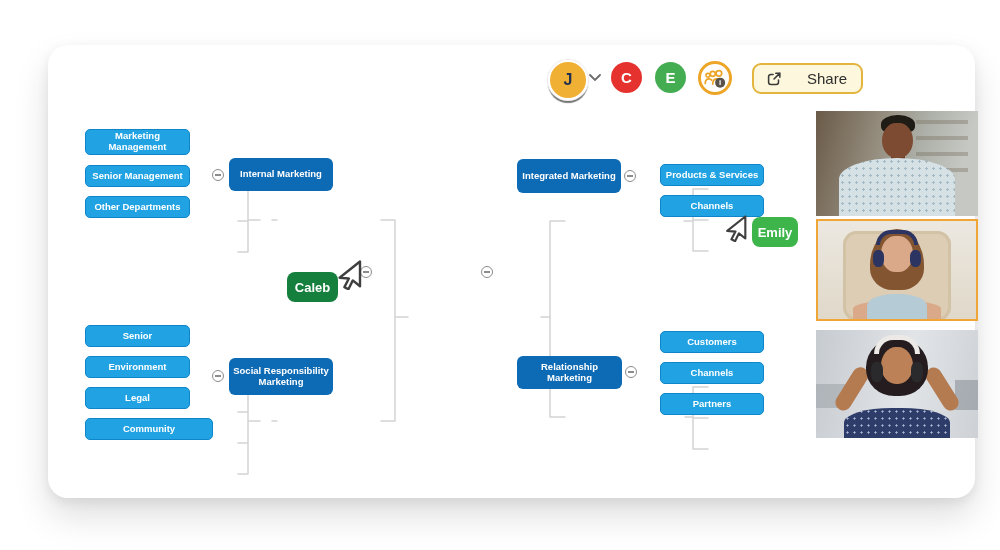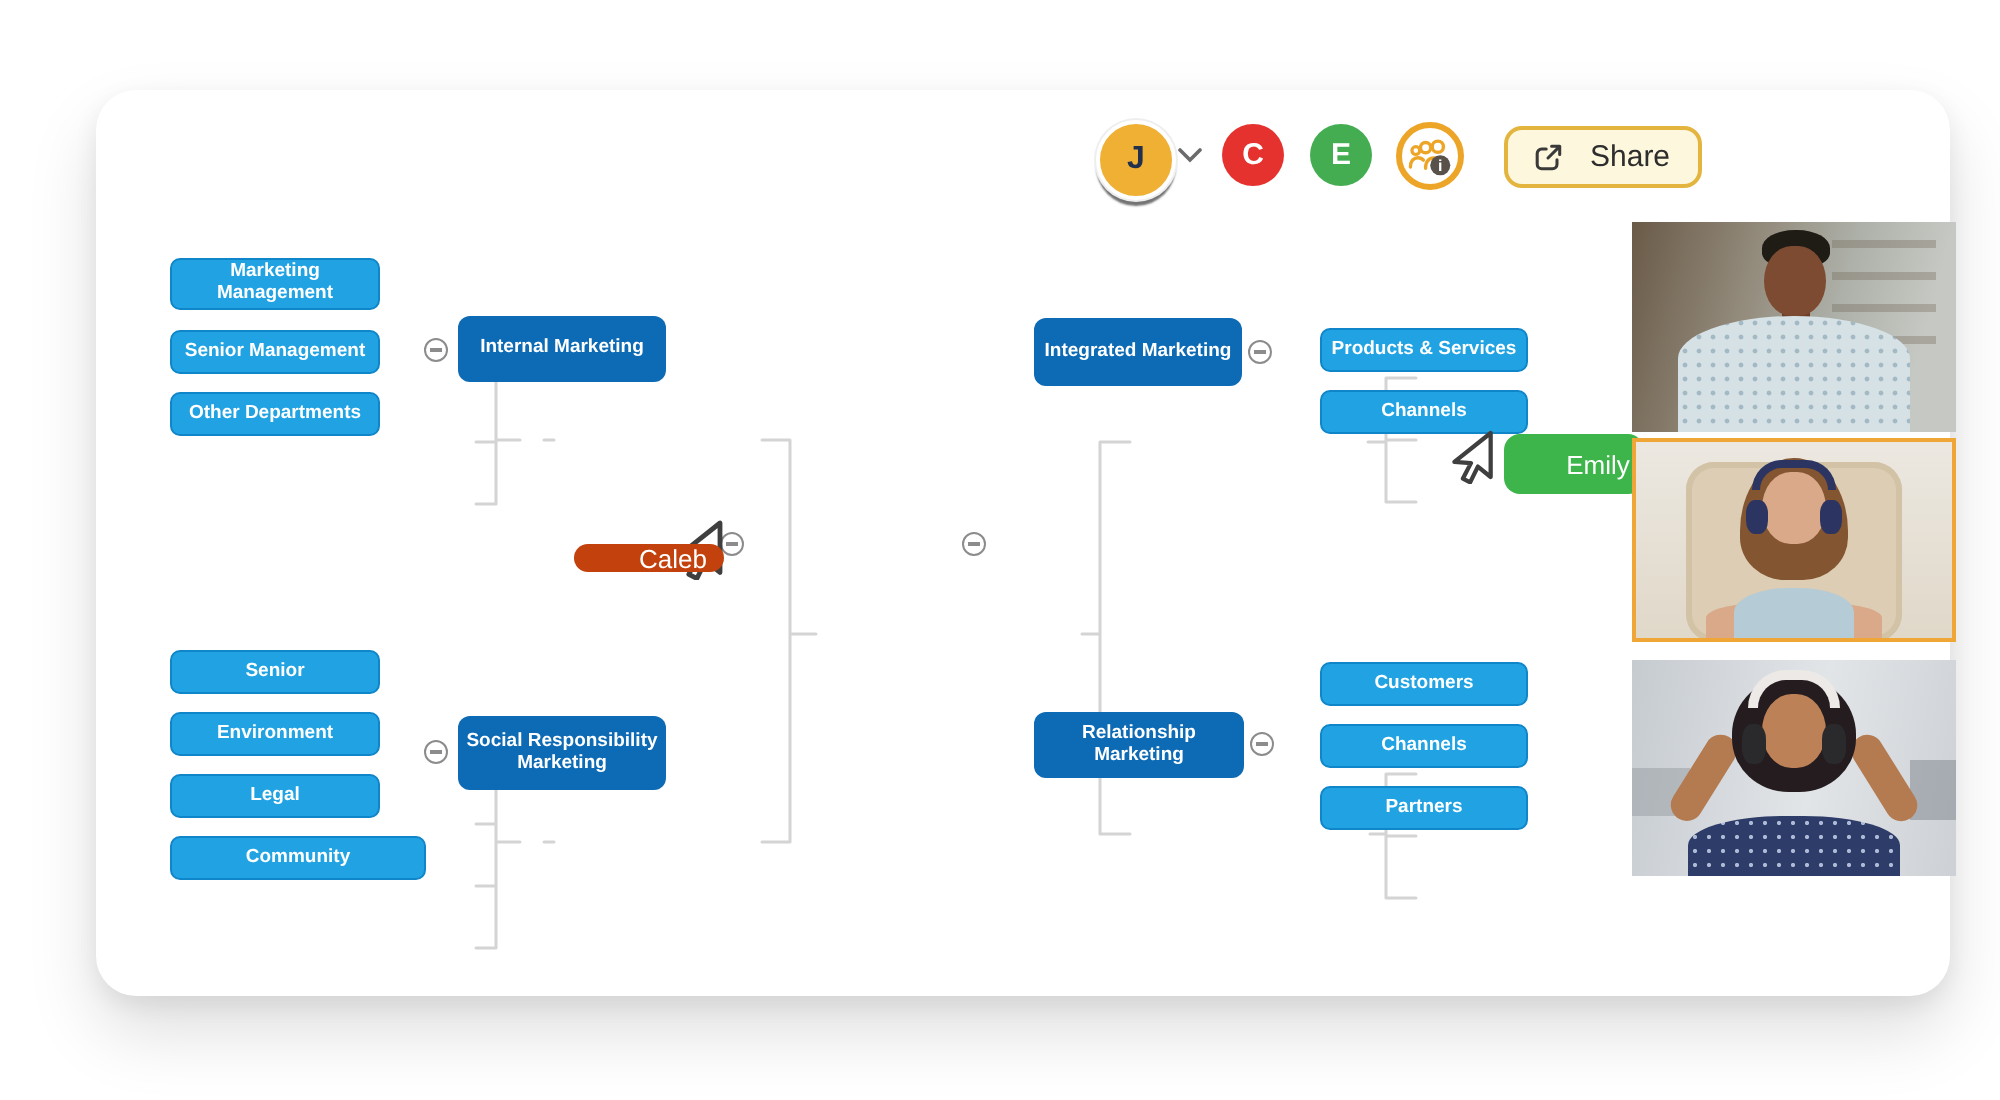--- a/index.html
+++ b/index.html
@@ -23,21 +23,21 @@
   #av-c{left:611px;top:62px;width:31px;height:31px;background:#e5322e;}
   #av-e{left:655px;top:62px;width:31px;height:31px;background:#44ad52;}
   #chev{position:absolute;left:589px;top:74px;width:12px;height:8px;cursor:pointer;}
   #group-btn{
     position:absolute;left:698px;top:61px;width:34px;height:34px;border-radius:50%;
     background:#fff;border:3px solid #eda528;box-sizing:border-box;
     display:flex;align-items:center;justify-content:center;cursor:pointer;
   }
   .share-btn{
     position:absolute;left:752px;top:63px;height:31px;padding:0 14px 0 11px;
-    display:flex;align-items:center;gap:12px;
+    display:flex;align-items:center;gap:24px;
     background:#fdf7dd;border:2px solid #e3b53e;border-radius:9px;
     font-size:15px;color:#2e2e2e;cursor:pointer;box-sizing:border-box;
   }
   
   #wires{position:absolute;left:0;top:0;pointer-events:none;}
   .node{
     position:absolute;display:flex;align-items:center;justify-content:center;
     color:#fff;font-weight:bold;text-align:center;line-height:1.12;cursor:pointer;
     box-sizing:border-box;
   }
@@ -48,24 +48,24 @@
     position:absolute;width:12px;height:12px;border-radius:50%;background:#fff;
     border:1.4px solid #8c8c8c;box-sizing:border-box;cursor:pointer;
   }
   .collapse::after{
     content:"";position:absolute;left:2px;right:2px;top:50%;margin-top:-0.7px;
     height:1.4px;background:#8c8c8c;
   }
   
   .cursor-svg{position:absolute;transform:scaleX(-1);}
   .name-tag{
-    position:absolute;color:#fff;font-weight:normal;font-size:13px;
-    display:flex;align-items:center;justify-content:center;border-radius:8px;padding-left:24px;
-  }
-  #tag-caleb{left:287px;top:272px;width:51px;height:14px;background:#c2410c;}
+    position:absolute;color:#fff;font-weight:bold;font-size:13px;
+    display:flex;align-items:center;justify-content:center;border-radius:8px;
+  }
+  #tag-caleb{left:287px;top:272px;width:51px;height:30px;background:#15803d;}
   #tag-emily{left:752px;top:217px;width:46px;height:30px;background:#3db54a;}
   
   .tile{position:absolute;left:816px;width:162px;overflow:hidden;cursor:pointer;}
   #v1{top:111px;height:105px;background:linear-gradient(105deg,#6a5a48,#938b7c 35%,#adb0a8 60%,#c6c9c3 85%);}
   #v2{top:219px;height:102px;background:linear-gradient(#ece8e1,#e0d8c9);border:2px solid #f0a636;box-sizing:border-box;}
   #v3{top:330px;height:108px;background:linear-gradient(100deg,#c6cbd0,#e2e5e8 55%,#cdd1d5);}
   .tile div{position:absolute;}
   
   .v1-shelf{right:6%;top:0;width:32%;height:58%;opacity:.45;
     background:repeating-linear-gradient(0deg,rgba(115,105,90,.8) 0 4px,transparent 4px 16px);}

